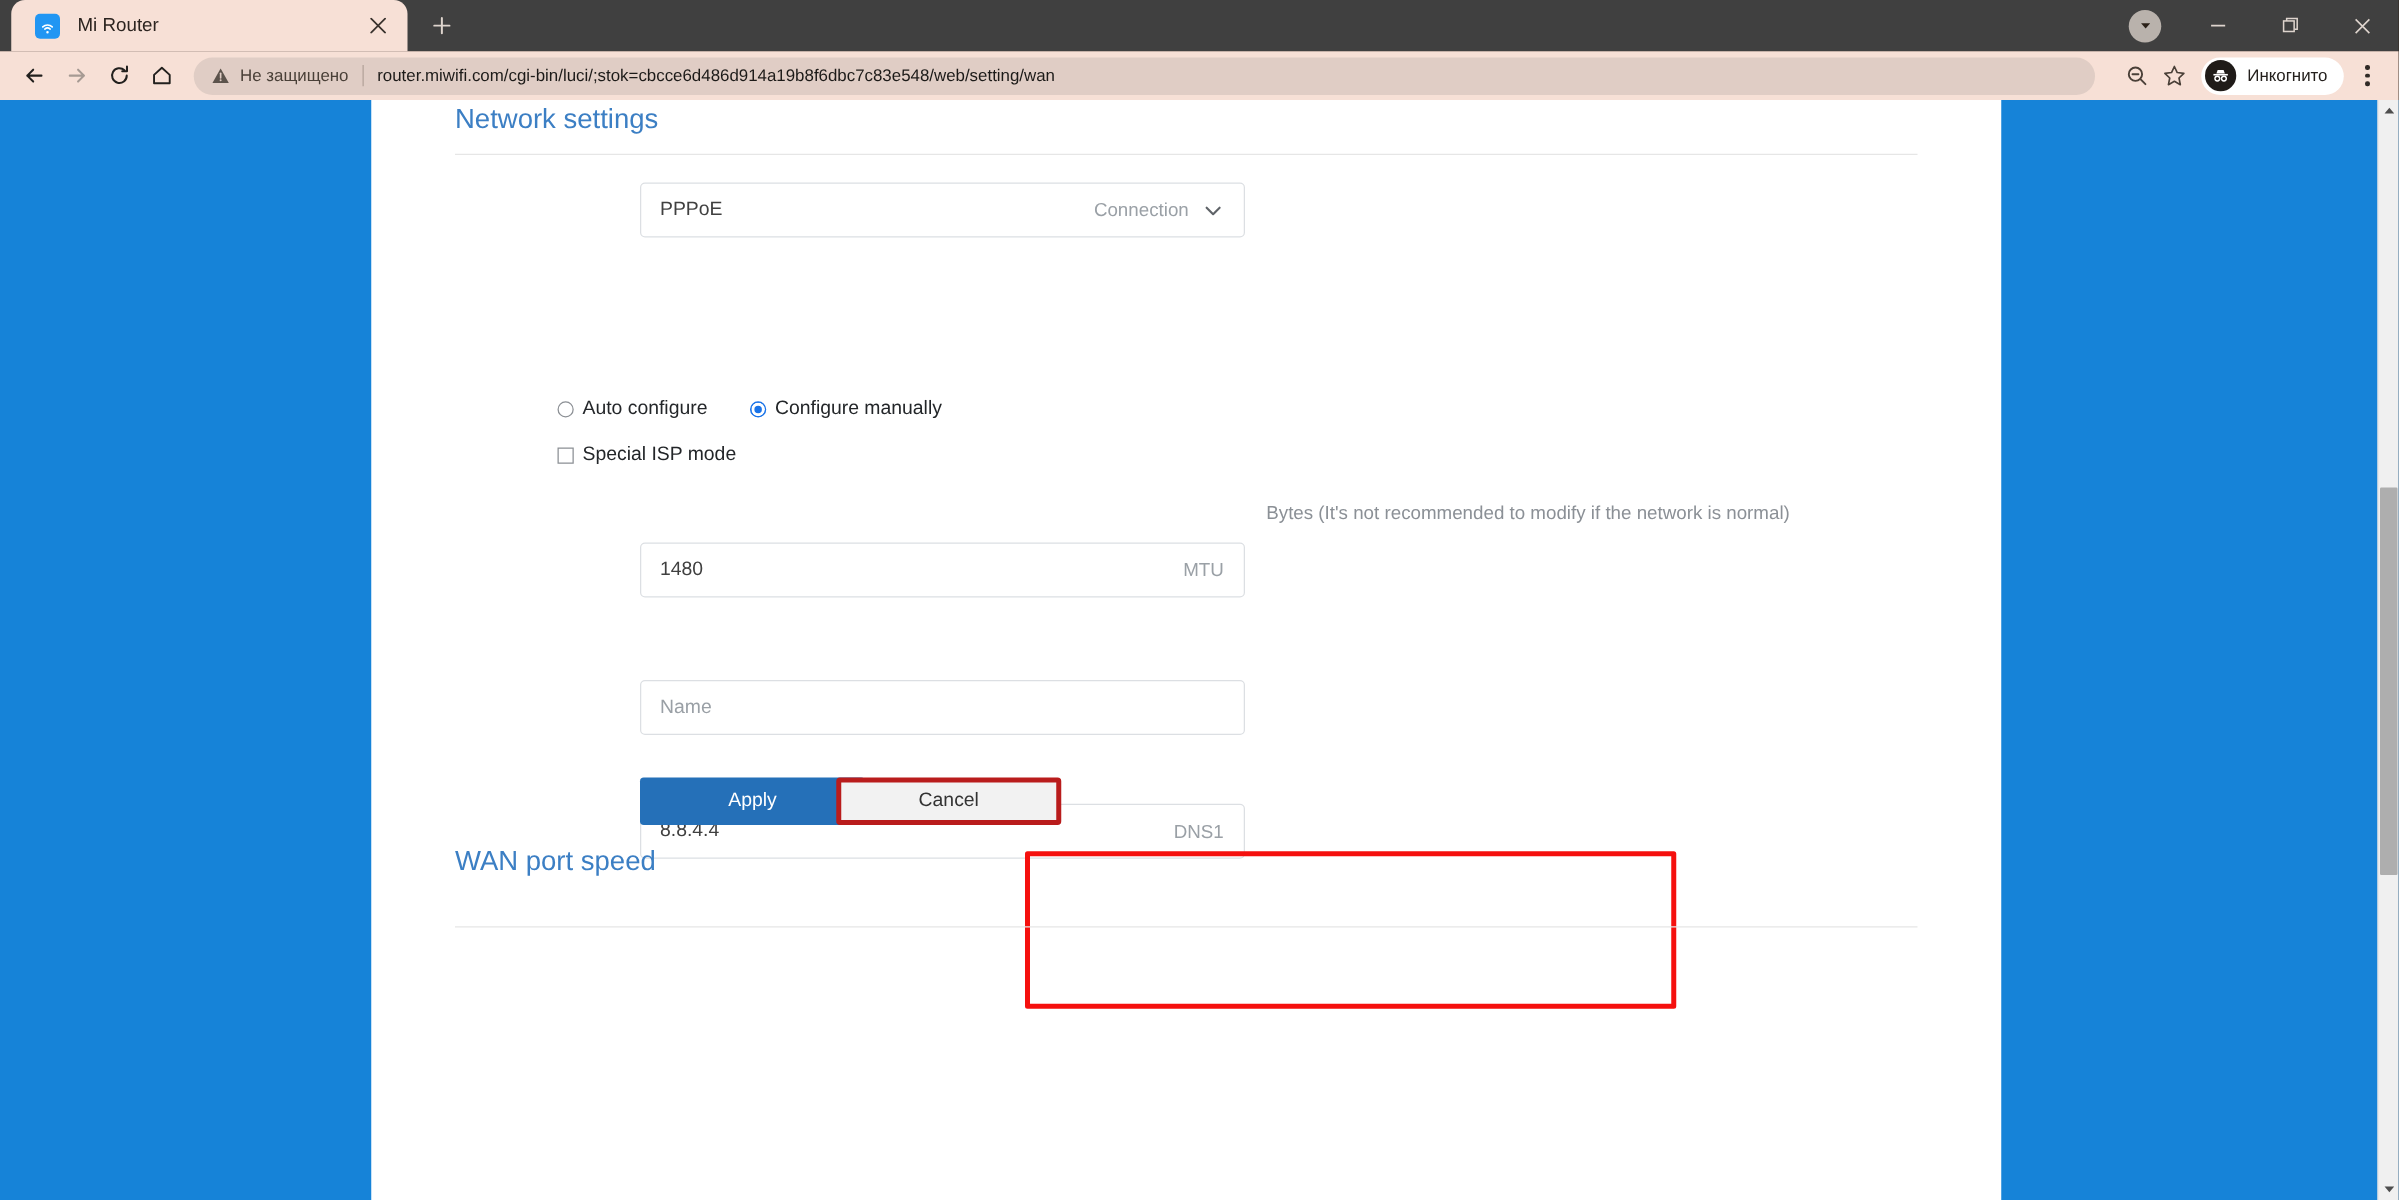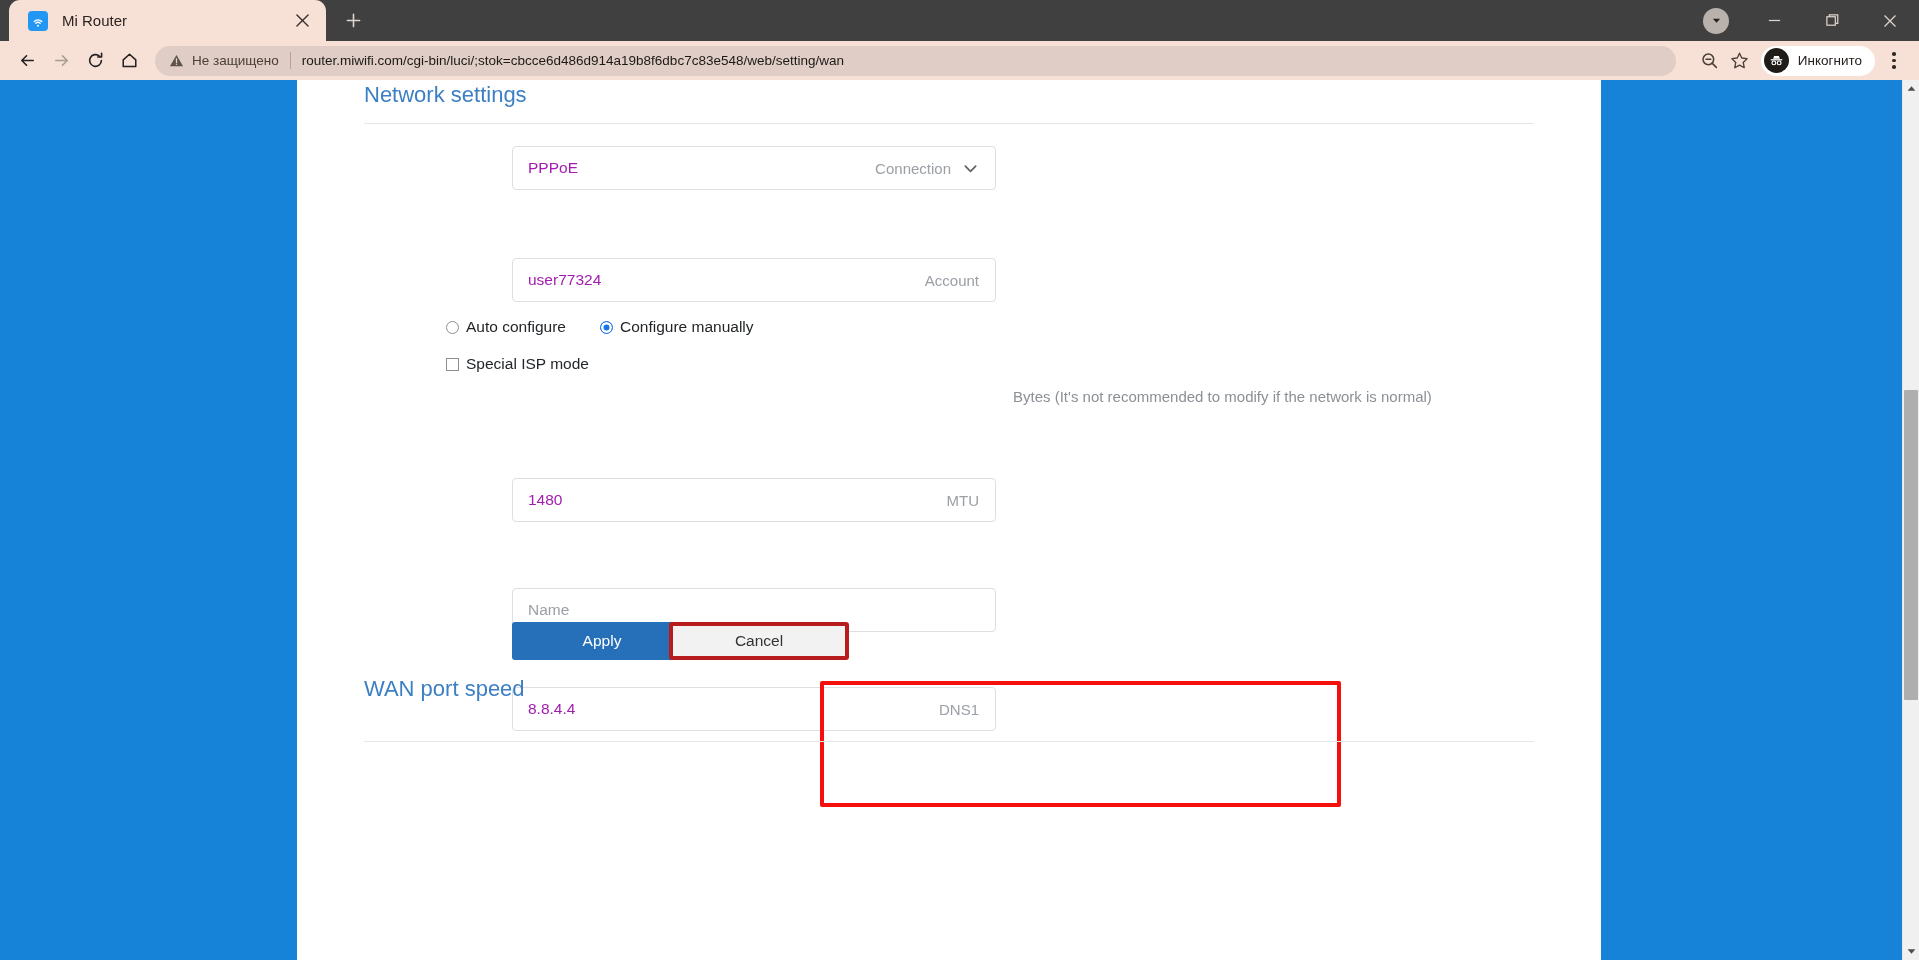--- a/index.html
+++ b/index.html
@@ -120,21 +120,21 @@
 
   .field {
     width: 484px; height: 44px;
     border: 1px solid #dcdfe3; border-radius: 4px;
     background: #fff;
     display: flex; align-items: center;
     padding: 0 16px 0 15px;
     position: relative;
   }
   .field.focused { border: 1px solid #6c9fcf; }
-  .field-value { font-size: 15.5px; color: #a21caf; white-space: nowrap; }
+  .field-value { font-size: 15.5px; color: #404040; white-space: nowrap; }
   .field-value.placeholder { color: #9aa0a6; }
   .field-label {
     margin-left: auto; font-size: 15px; color: #9aa0a6; white-space: nowrap;
   }
   .caret {
     display: inline-block; width: 1px; height: 17px;
     background: #232629; margin-left: 1px; vertical-align: -3px;
   }
   .chev { margin-left: 11px; display: flex; align-items: center; }
 
@@ -328,24 +328,20 @@
       <div class="form-col field" style="top:66px">
         <span class="field-value">PPPoE</span>
         <span class="field-label">Connection</span>
         <span class="chev">
           <svg width="17" height="17" viewBox="0 0 18 18">
             <path d="M3.5 6.5 L9 12 L14.5 6.5" stroke="#5f6368" stroke-width="1.8" fill="none" stroke-linecap="round" stroke-linejoin="round"></path>
           </svg>
         </span>
       </div>
 
-      <div class="form-col field" style="top:134px">
-        <span class="field-value">user77324</span>
-        <span class="field-label">Account</span>
-      </div>
 
 
       <div class="opt-row" style="left:149px; top:238px; gap:34px">
         <span class="opt">
           <span class="radio"></span>
           <span class="opt-label">Auto configure</span>
         </span>
         <span class="opt">
           <span class="radio checked"></span>
           <span class="opt-label">Configure manually</span>
@@ -354,21 +350,21 @@
 
       <div class="opt-row" style="left:149px; top:275px">
         <span class="checkbox"></span>
         <span class="opt-label">Special ISP mode</span>
       </div>
 
       <div class="form-col field" style="top:310px">
         <span class="field-value">1480</span>
         <span class="field-label">MTU</span>
       </div>
-      <span class="helper" style="left:716px; top:308px">Bytes (It's not recommended to modify if the network is normal)</span>
+      <span class="helper" style="left:716px; top:322px">Bytes (It's not recommended to modify if the network is normal)</span>
 
       <div class="form-col field" style="top:376px">
         <span class="field-value placeholder">Name</span>
       </div>
 
       <div class="form-col field" style="top:431px">
         <span class="field-value">8.8.4.4</span>
         <span class="field-label">DNS1</span>
       </div>
 

